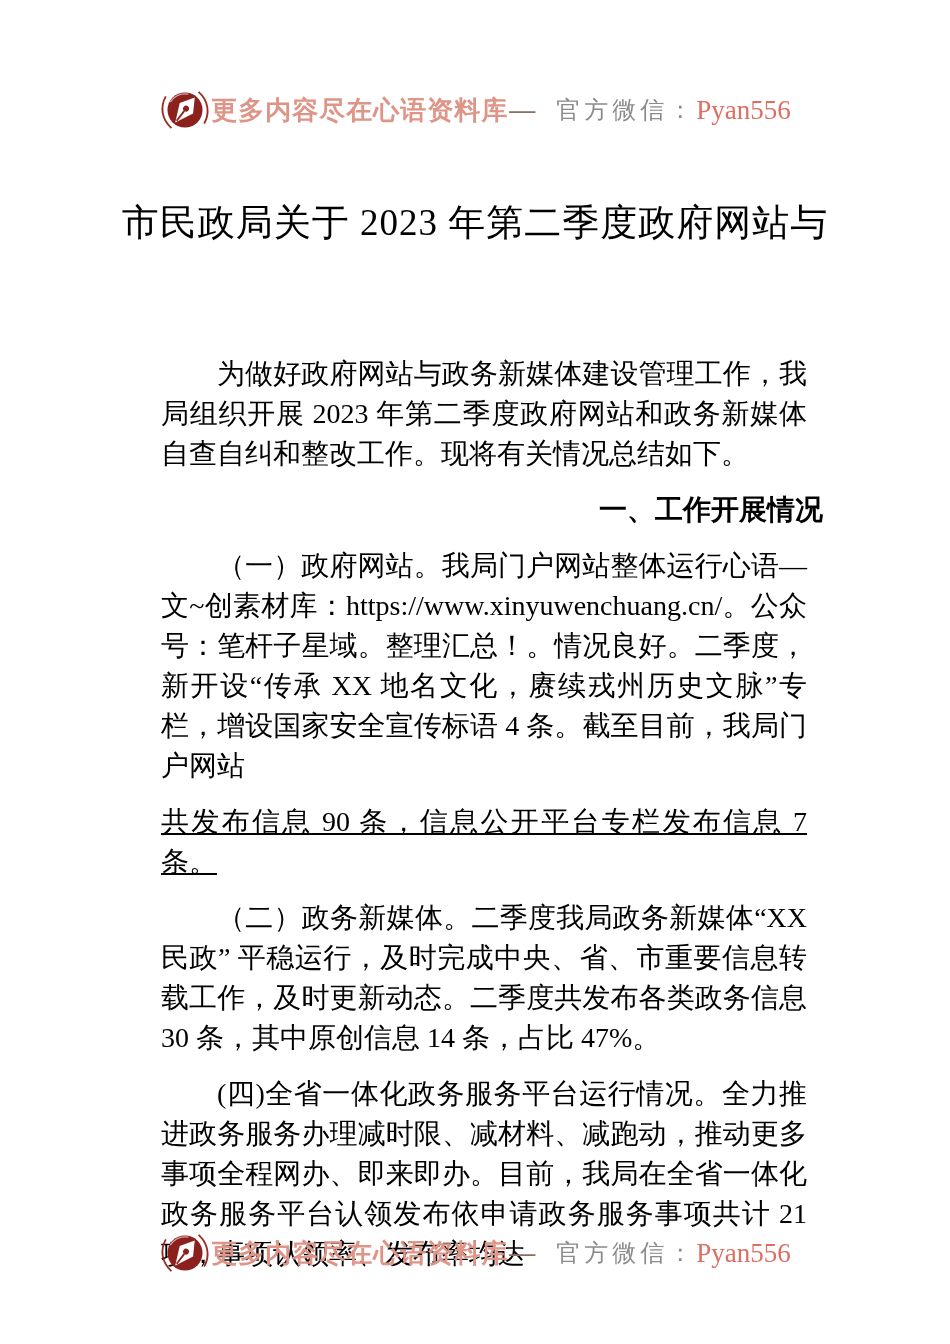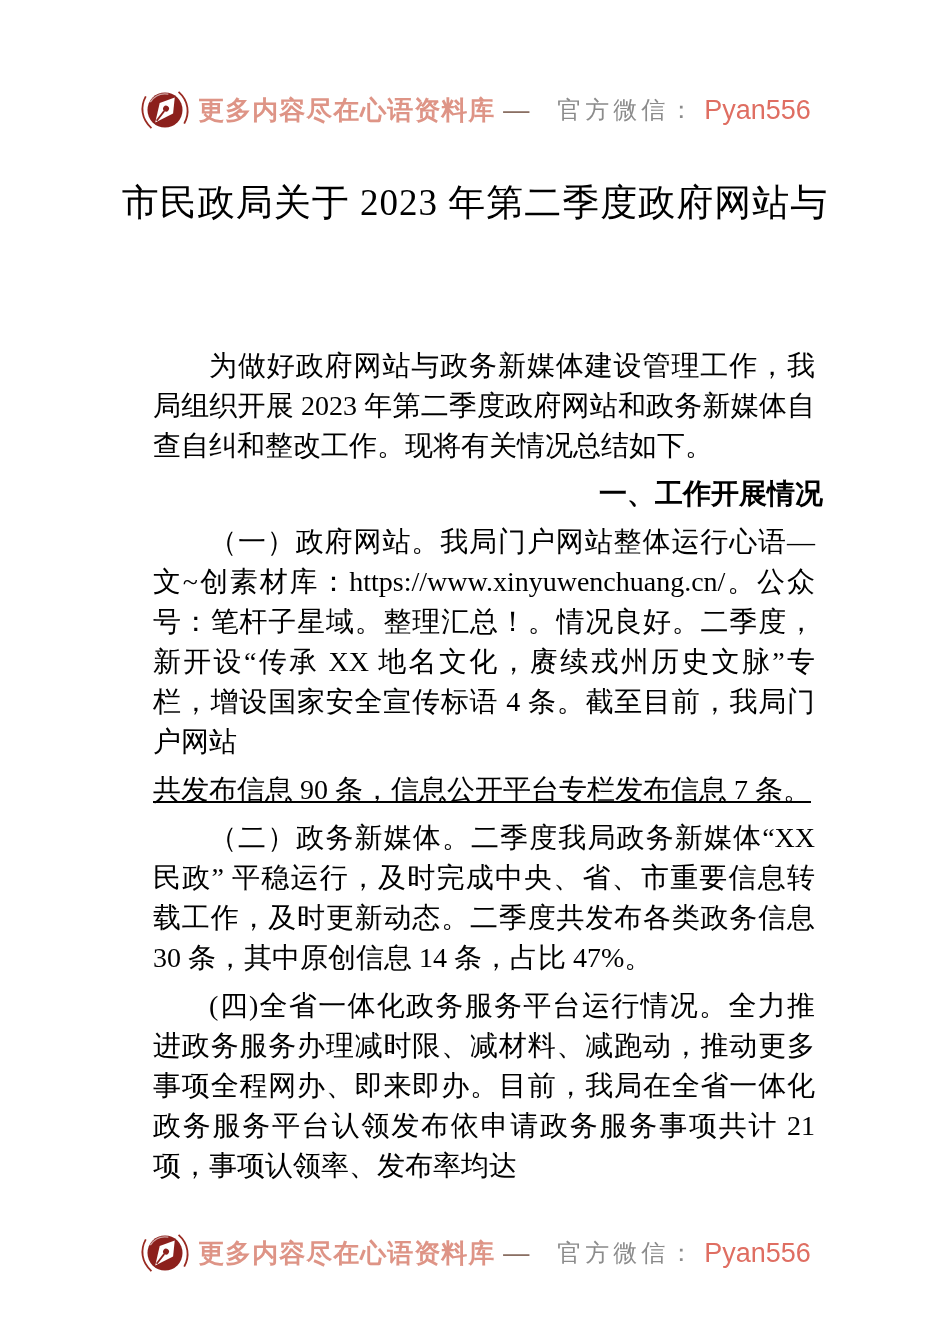--- a/index.html
+++ b/index.html
@@ -14,21 +14,20 @@
     overflow: hidden;
     font-family: "Liberation Serif", "DejaVu Serif", serif;
     color: #000000;
     box-sizing: border-box;
   }
   
   .banner {
     display: flex;
     align-items: center;
     justify-content: center;
-    gap: 7px;
     white-space: nowrap;
   }
   .banner-top {
     position: absolute;
     top: 86px;
     left: 0;
     right: 0;
   }
   .banner-bottom {
     position: absolute;
@@ -54,48 +53,48 @@
     margin: 0 1px;
   }
   .banner .wx-label {
     font-size: 24px;
     color: #8b8b8b;
     font-style: normal;
     letter-spacing: 4px;
     margin-left: 20px;
   }
   .banner .wx-id {
-    font-family: Liberation Sans, sans-serif;
+    font-family: Liberation Serif, serif;
     font-size: 27px;
     color: #df6e62;
   }
   
   .doc-title {
     position: absolute;
-    top: 172px;
+    top: 192px;
     left: 0;
     right: 0;
     text-align: center;
     font-size: 37px;
     line-height: 62px;
     font-weight: 400;
     letter-spacing: 1px;
   }
   
   .content {
     position: absolute;
     top: 338px;
     left: 145px;
     width: 678px;
     font-size: 28px;
     line-height: 40px;
     text-align: justify;
   }
   .content p {
-    margin: 8px;
+    margin: 16px;
     text-indent: 2em;
   }
   .content p.noindent {
     text-indent: 0;
     text-decoration: underline;
   }
   .content h2.section-heading {
     margin: 0;
     font-family: "Liberation Sans", "DejaVu Sans", sans-serif;
     font-size: 28px;

